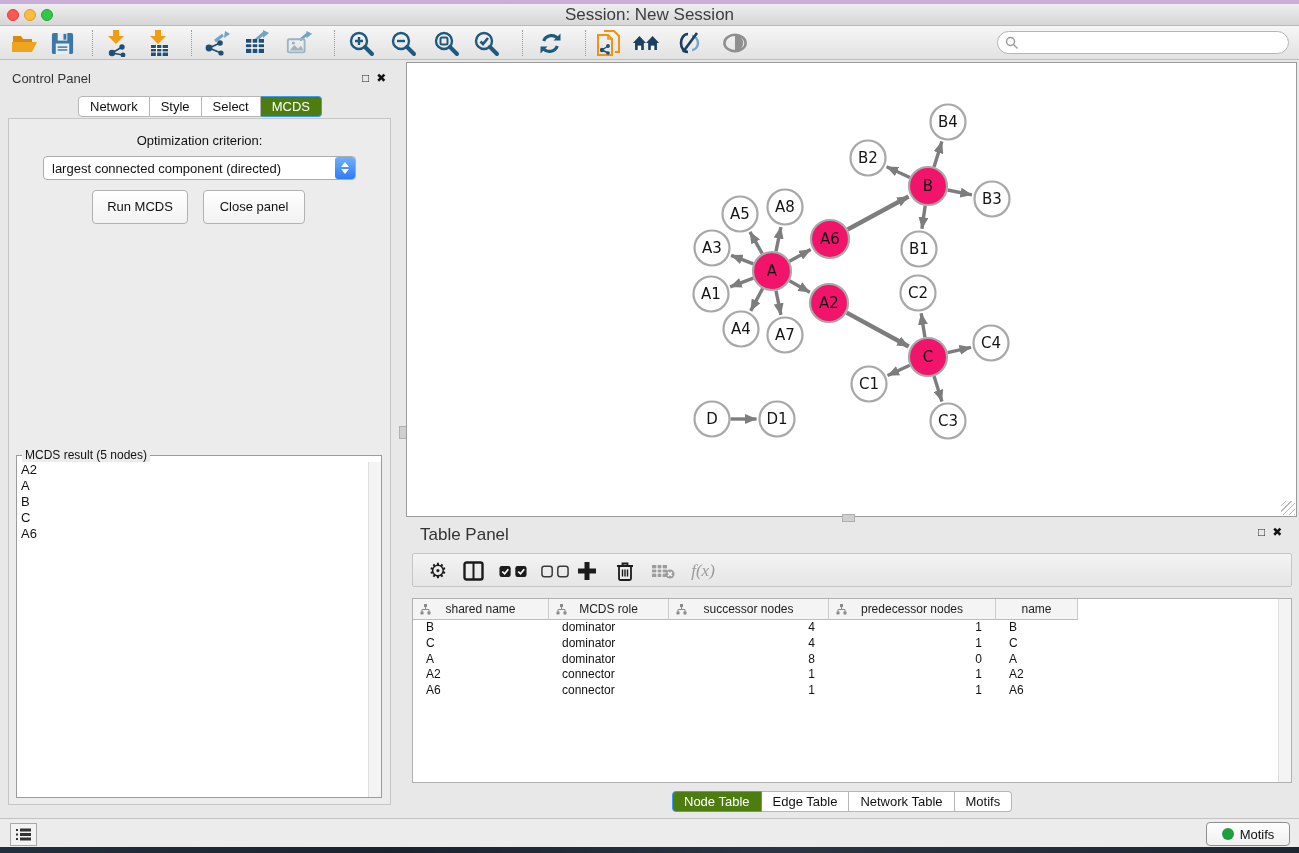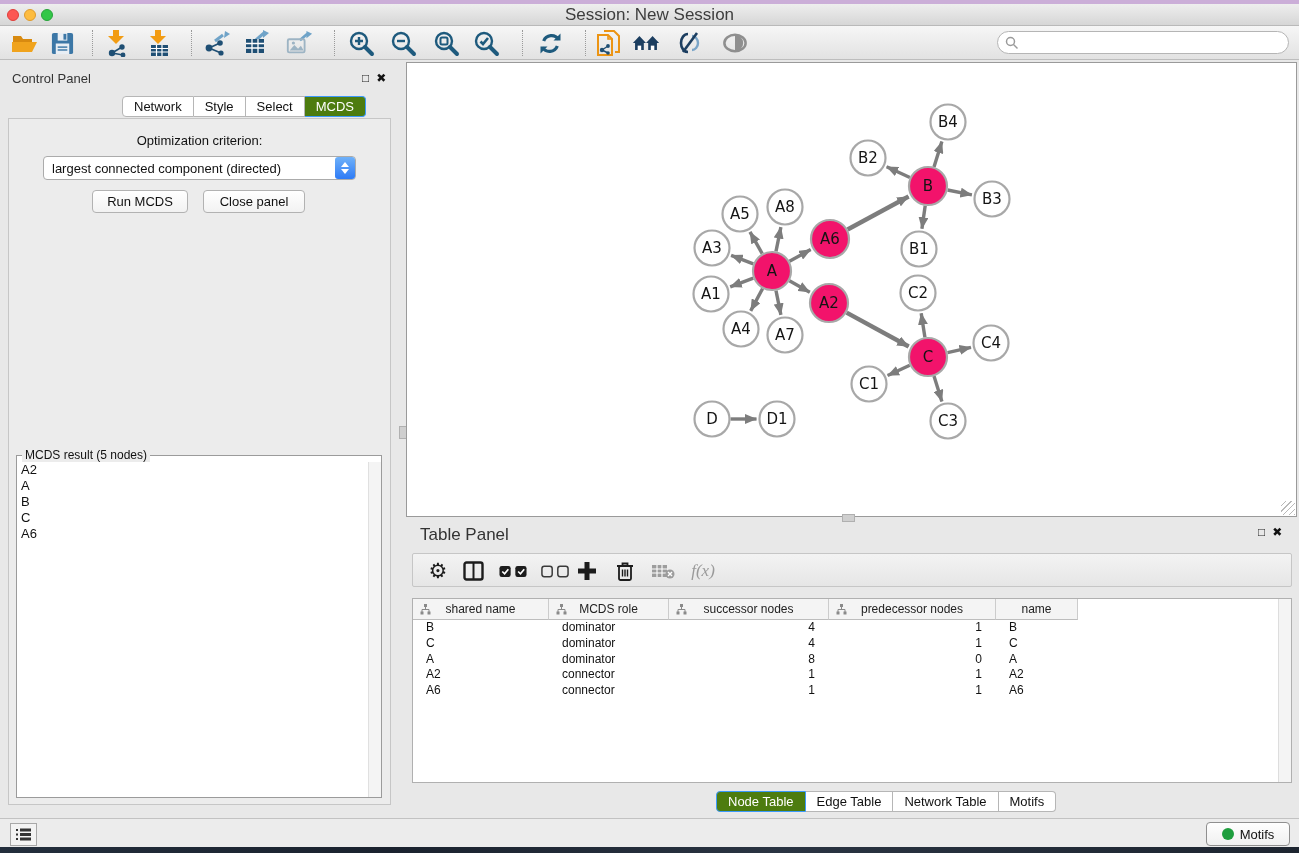--- a/index.html
+++ b/index.html
@@ -23,32 +23,32 @@
   .searchbox { position:absolute; left:997px; top:5px; width:292px; height:23px; background:#fff; border:1px solid #b5b5b5; border-radius:12px; display:flex; align-items:center; padding-left:7px; }
   .searchbox input { border:none; outline:none; font-size:12px; width:250px; background:transparent; }
 
   
   .cp-title { left:12px; top:71px; font-size:13px; color:#333; }
   .panel-icons { top:71px; font-size:12px; color:#222; display:flex; gap:7px; }
   .float-glyph { font-size:12px; color:#222; }
   .close-glyph { font-size:12px; font-weight:bold; color:#111; }
   .seg { display:flex; }
   .seg-btn { background:#fff; border:1px solid #b6b6b6; border-left:none; font-size:13px; color:#111; height:21px; line-height:19px; padding:0 11px; cursor:default; }
-  .seg-btn:first-child { border-left:1px solid #b6b6b6; border-radius:4px 0 0 4px;margin-left:44px; }
+  .seg-btn:first-child { border-left:1px solid #b6b6b6; border-radius:4px 0 0 4px; }
   .seg-btn:last-child { border-radius:0 4px 4px 0; }
   .seg-btn.sel { background:#4d7c0f; border-color:#3b99fc; color:#fff; }
   #cp-tabs { left:78px; top:96px; }
   .cp-body { left:8px; top:118px; width:383px; height:687px; background:#ececec; border:1px solid #c6c6c6; }
   .opt-label { left:8px; top:133px; width:383px; text-align:center; font-size:13px; color:#111; }
   .dropdown { left:43px; top:156px; width:313px; height:24px; background:#fff; border:1px solid #ababab; border-radius:4px; display:flex; align-items:center; }
   .dropdown .dd-text { font-size:13px; color:#111; padding-left:8px; flex:1; white-space:nowrap; overflow:hidden; }
   .dd-stepper { width:20px; height:22px; margin-right:0px; border-radius:3px; background:linear-gradient(#6fb1f9,#2e7bf6); display:flex; flex-direction:column; align-items:center; justify-content:center; gap:2px; }
   .dd-stepper .up { width:0;height:0;border-left:4px solid transparent;border-right:4px solid transparent;border-bottom:5px solid #fff; }
   .dd-stepper .down { width:0;height:0;border-left:4px solid transparent;border-right:4px solid transparent;border-top:5px solid #fff; }
-  .push-btn { position:absolute; height:23px; background:linear-gradient(#ffffff,#f2f2f2); border:1px solid #b2b2b2; border-radius:4px; font-size:13px; color:#111; text-align:center; line-height:20px; }
+  .push-btn { position:absolute; height:34px; background:linear-gradient(#ffffff,#f2f2f2); border:1px solid #b2b2b2; border-radius:4px; font-size:13px; color:#111; text-align:center; line-height:20px; }
   .fieldset { left:16px; top:455px; width:366px; height:343px; border:1px solid #9b9b9b; background:#fff; }
   .fieldset-legend { left:22px; top:448px; background:#ececec; padding:0 3px; font-size:12px; color:#111; }
   #mcds-list { left:17px; top:462px; width:351px; height:335px; background:#fff; overflow:hidden; }
   .list-item { font-size:13px; color:#111; line-height:16px; padding-left:4px; }
   .mcds-scroll { left:368px; top:462px; width:13px; height:335px; background:#f4f4f4; border-left:1px solid #e0e0e0; }
 
   
   .vdiv-handle { left:399px; top:426px; width:8px; height:13px; background:#cfcfcf; border:1px solid #b0b0b0; }
   .hdiv-handle { left:842px; top:514px; width:13px; height:8px; background:#cfcfcf; border:1px solid #b0b0b0; }
 

